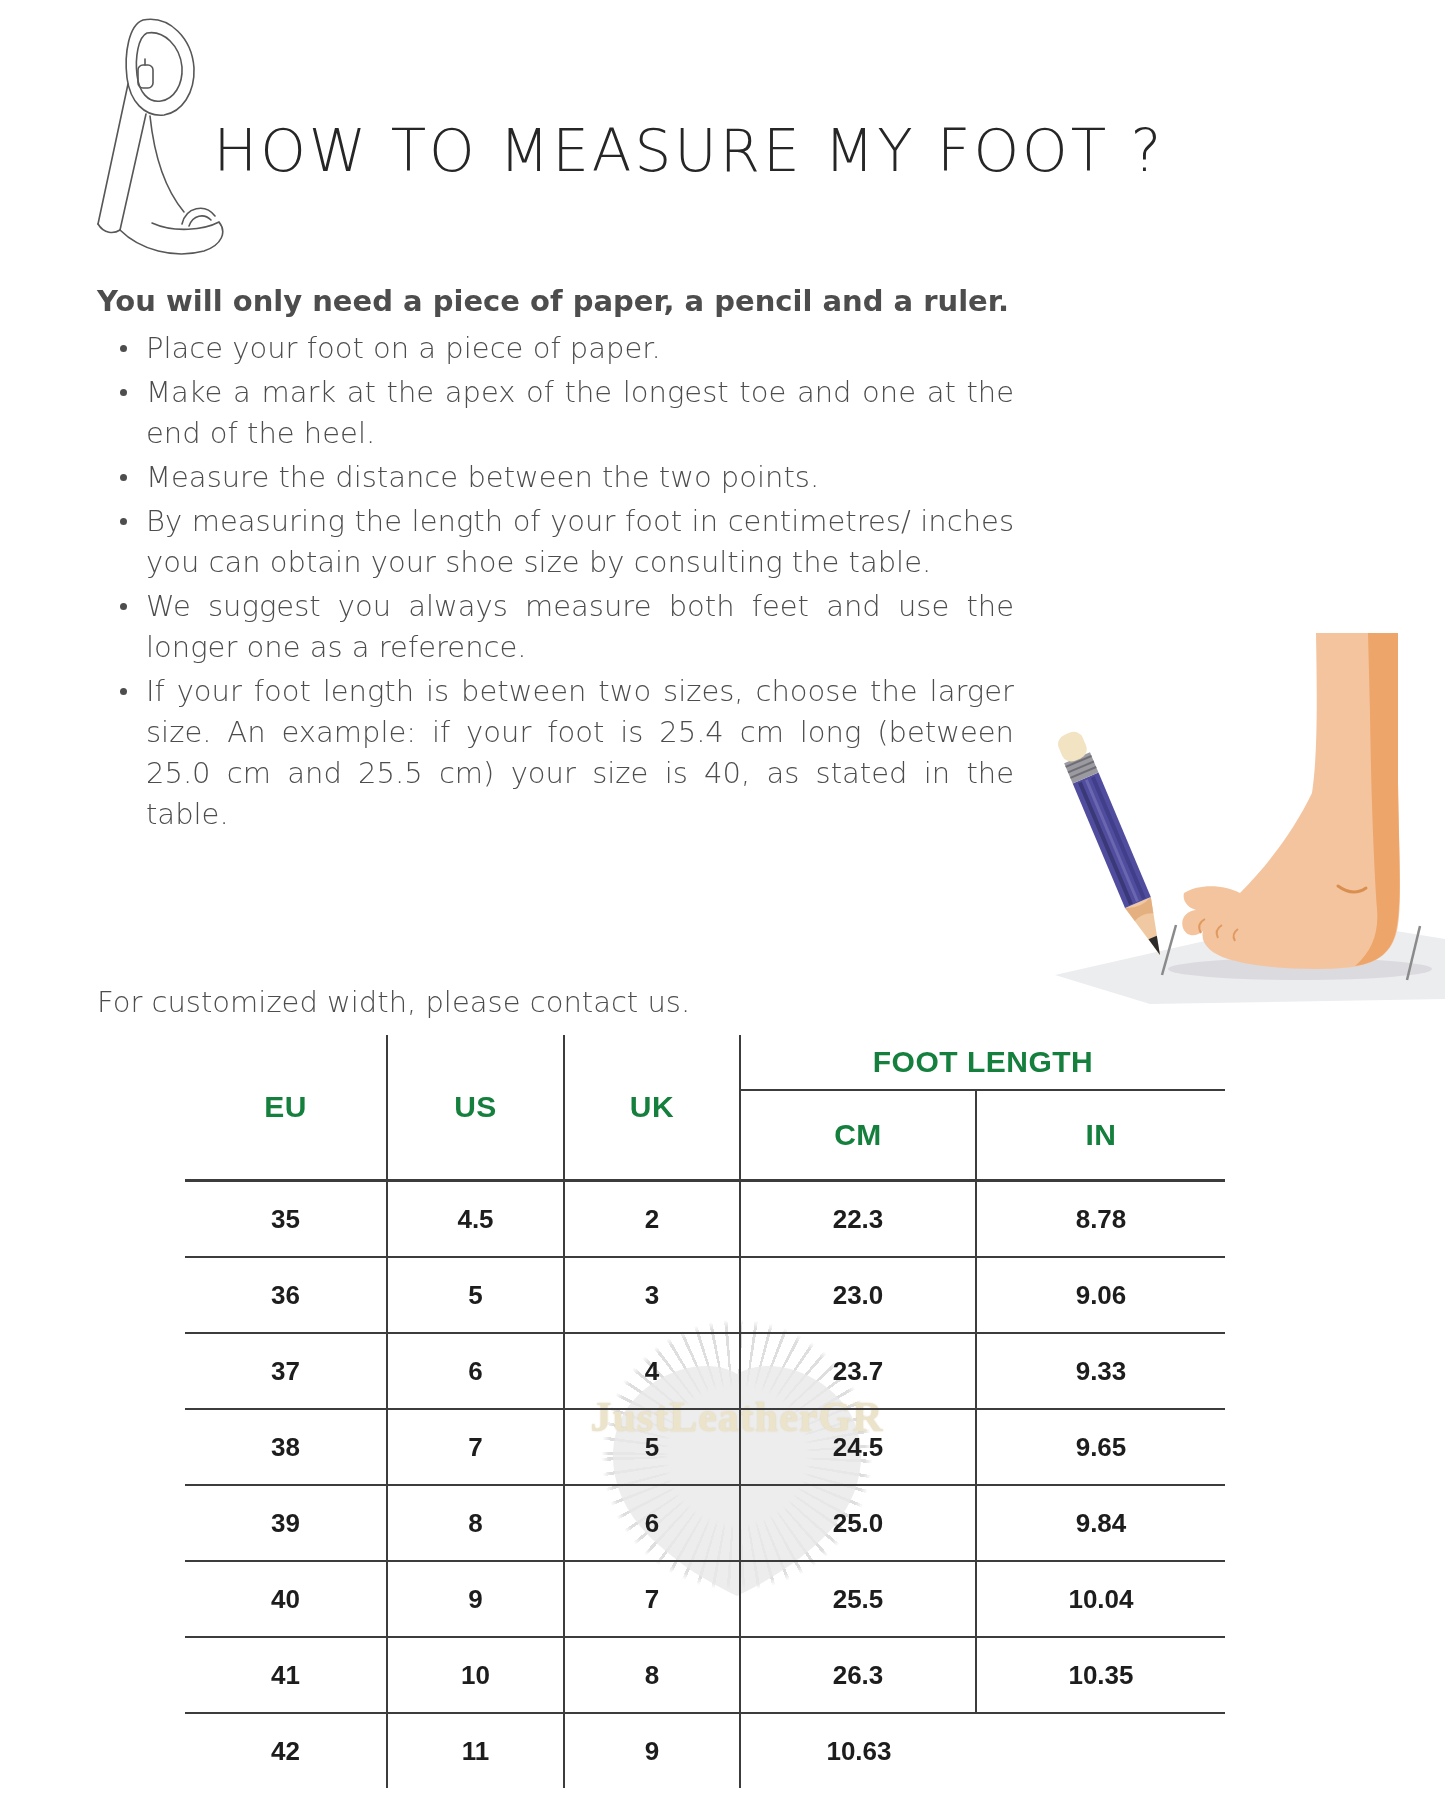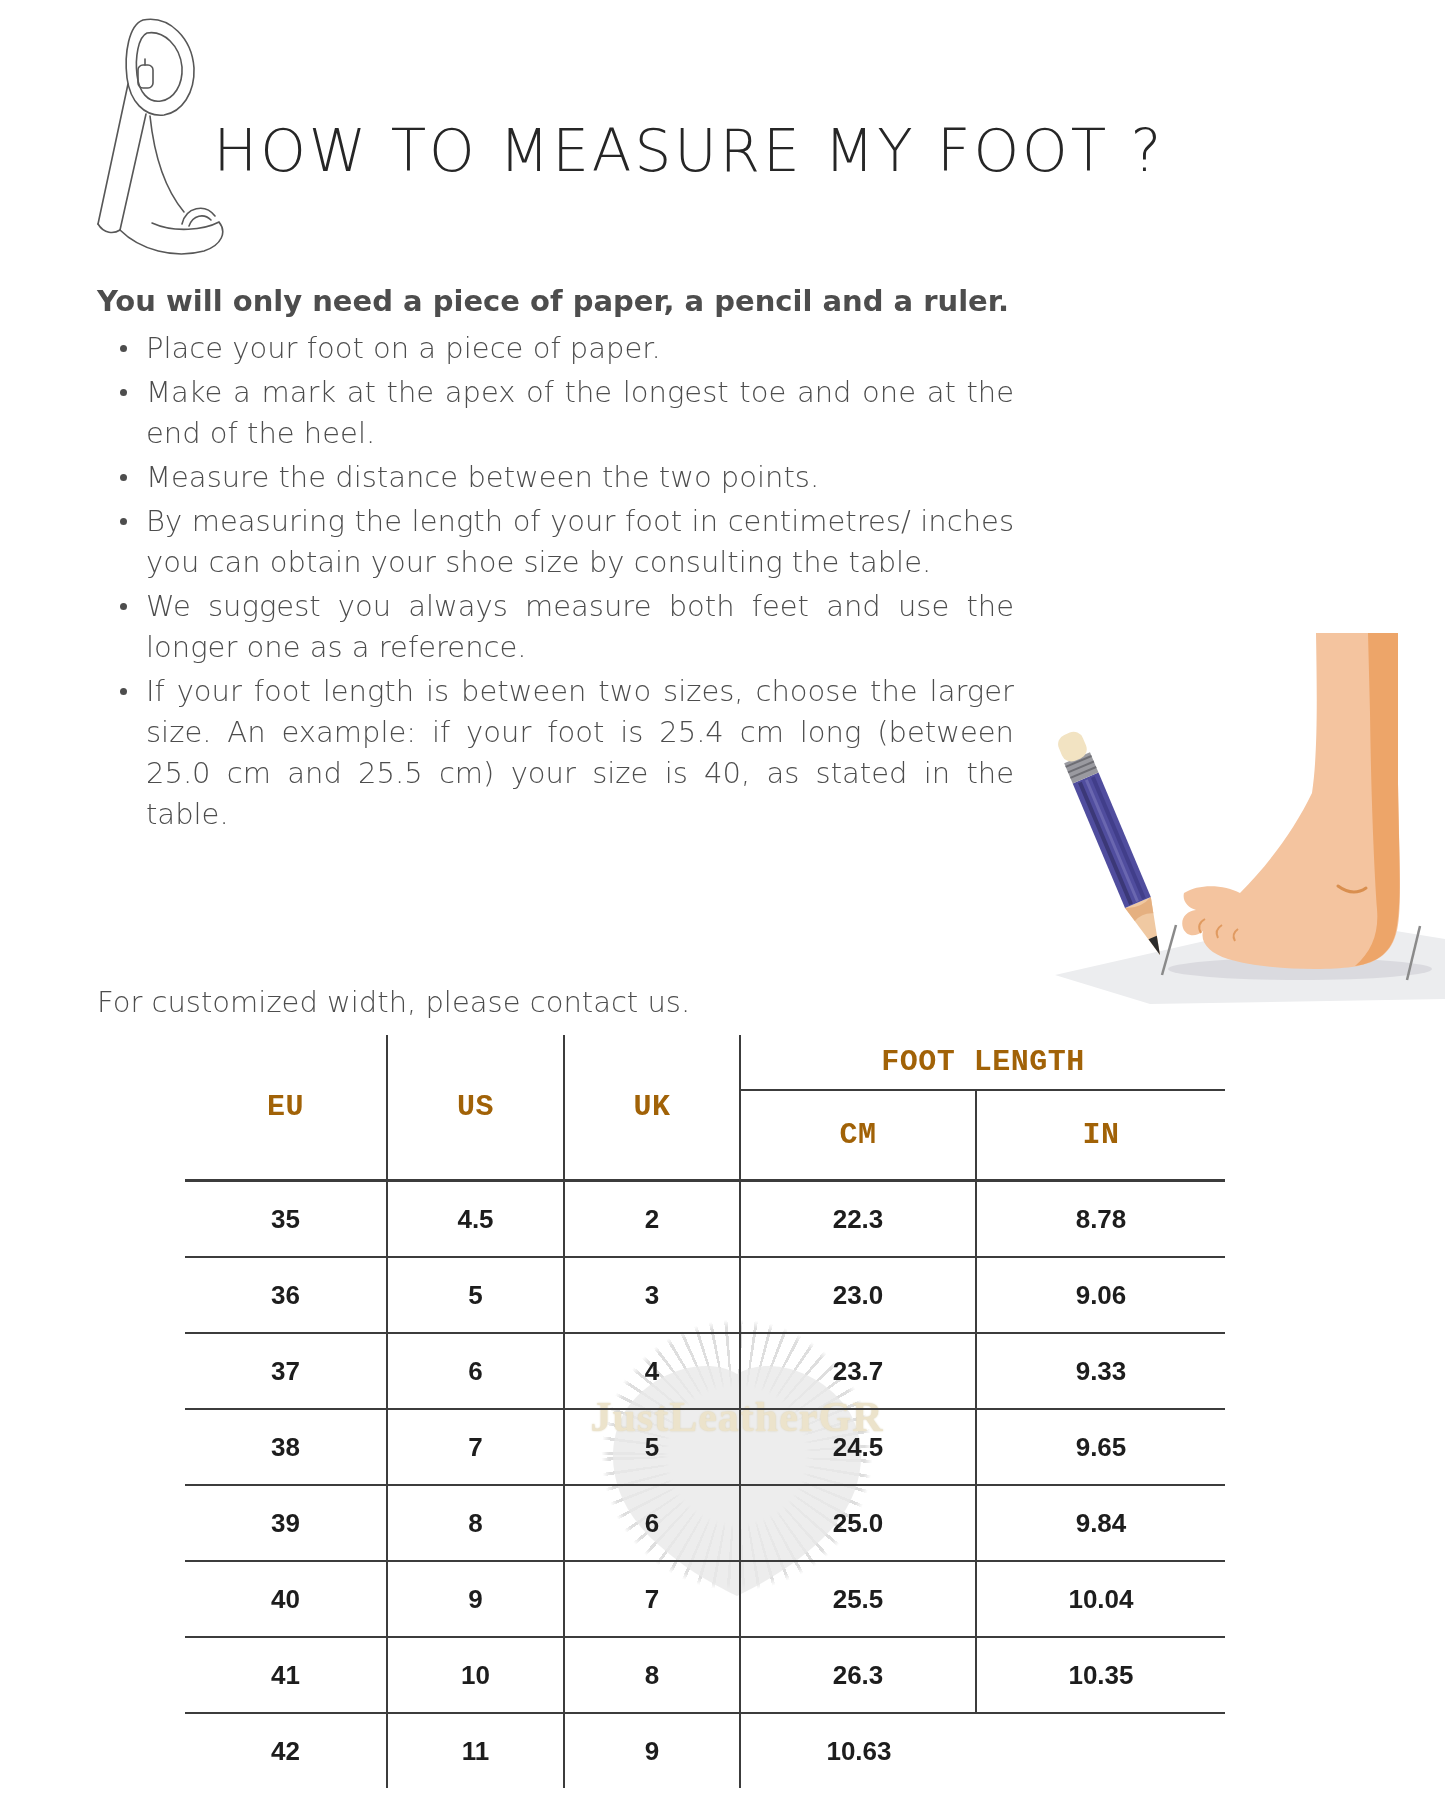--- a/index.html
+++ b/index.html
@@ -53,22 +53,22 @@
   
   .size-table{position:absolute;left:185px;top:1035px;width:1040px;z-index:1;}
   .thead{
     display:grid;grid-template-columns:203px 177px 176px 236px 248px;
     grid-template-rows:56px 88px;
     grid-template-areas:"eu us uk fl fl" "eu us uk cm in";
     border-bottom:3px solid #3c3c3c;
   }
   .hcell{
     display:flex;align-items:center;justify-content:center;
-    font-family:Liberation Mono, monospace;font-weight:700;font-size:30px;
-    color:#a16207;letter-spacing:.5px;
+    font-family:Liberation Sans, sans-serif;font-weight:700;font-size:30px;
+    color:#15803d;letter-spacing:.5px;
   }
   .area-eu{grid-area:eu;border-right:2px solid #3c3c3c;}
   .area-us{grid-area:us;border-right:2px solid #3c3c3c;}
   .area-uk{grid-area:uk;border-right:2px solid #3c3c3c;}
   .area-fl{grid-area:fl;border-bottom:2px solid #3c3c3c;}
   .area-cm{grid-area:cm;border-right:2px solid #3c3c3c;}
   .area-in{grid-area:in;}
   .trow{
     display:grid;grid-template-columns:203px 177px 176px 236px 248px;
     height:74px;border-bottom:2px solid #3c3c3c;

